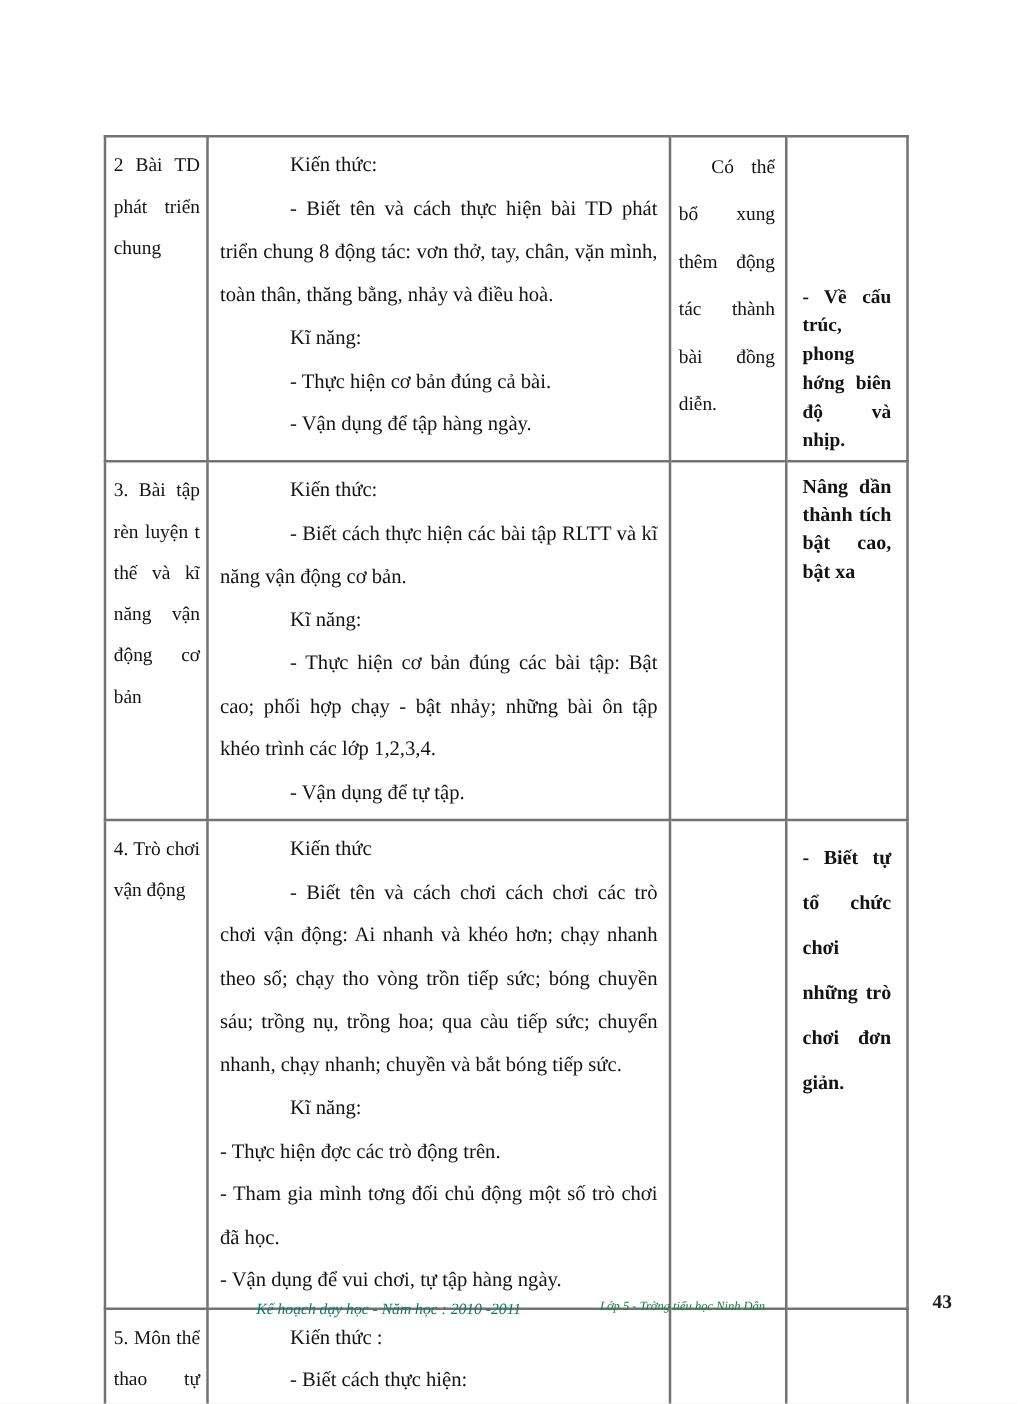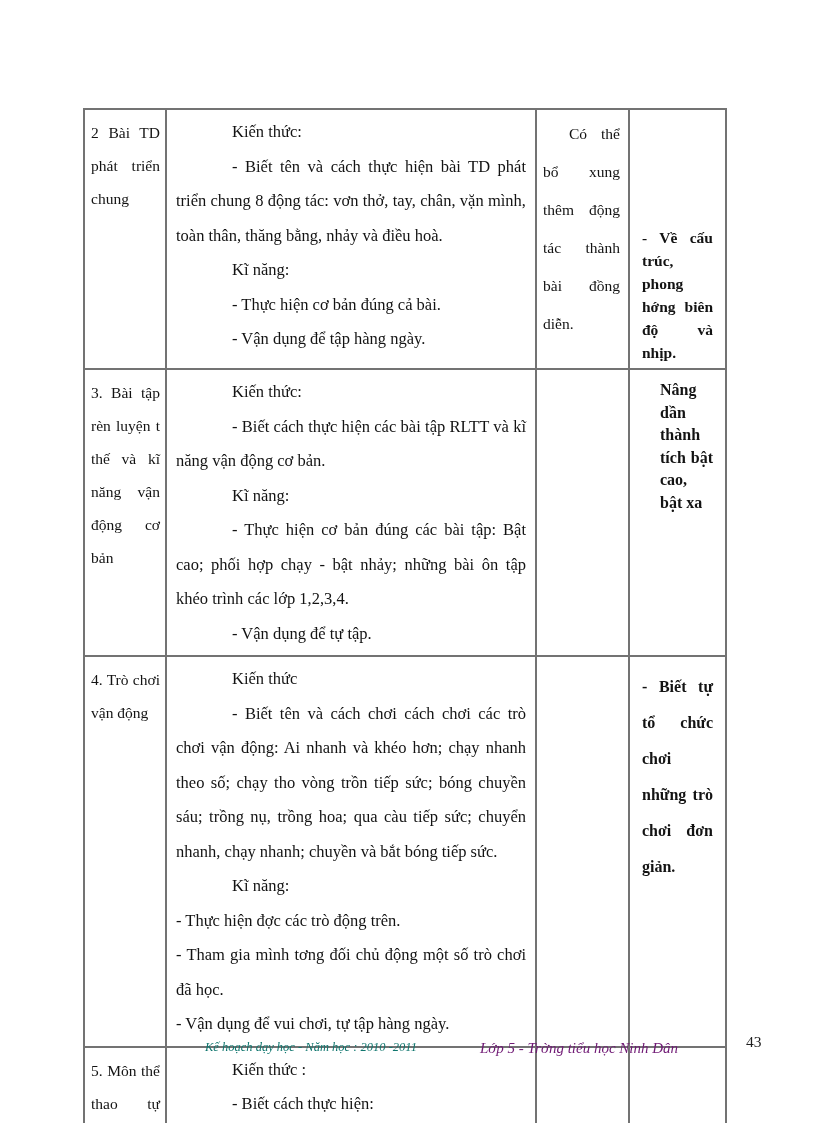--- a/index.html
+++ b/index.html
@@ -53,40 +53,39 @@
   td.rightcol{padding:4px 12px;font-weight:bold;}
   .note-r1{
     margin-top:112px;
     font-size:15.5px;line-height:23px;
     text-align:justify;
   }
   .note-r2{
     margin-top:5px;
     font-size:16px;line-height:22.5px;
     text-align:justify;
-    margin-left:18px;
   }
   .note-r3{
     margin-top:8px;
     font-size:16px;line-height:36px;
     text-align:justify;
   }
   .note-r4{font-size:16px;}
 
   .footer-left{
     position:absolute;left:205px;top:1040px;
     font-style:italic;font-size:12.5px;color:#0f766e;
   }
   .footer-right{
     position:absolute;left:480px;top:1040px;
-    font-style:italic;font-size:15px;color:#701a75;
+    font-style:italic;font-size:10px;color:#15803d;
   }
   .pagenum{
     position:absolute;left:746px;top:1033px;
-    font-size:15.5px;color:#1d1d1d;
+    font-size:15.5px;color:#1d1d1d;font-weight:bold;
   }
 </style>
 </head>
 <body>
 
 <div class="page">
 
   <table class="plan">
     <colgroup>
       <col style="width:82px">

